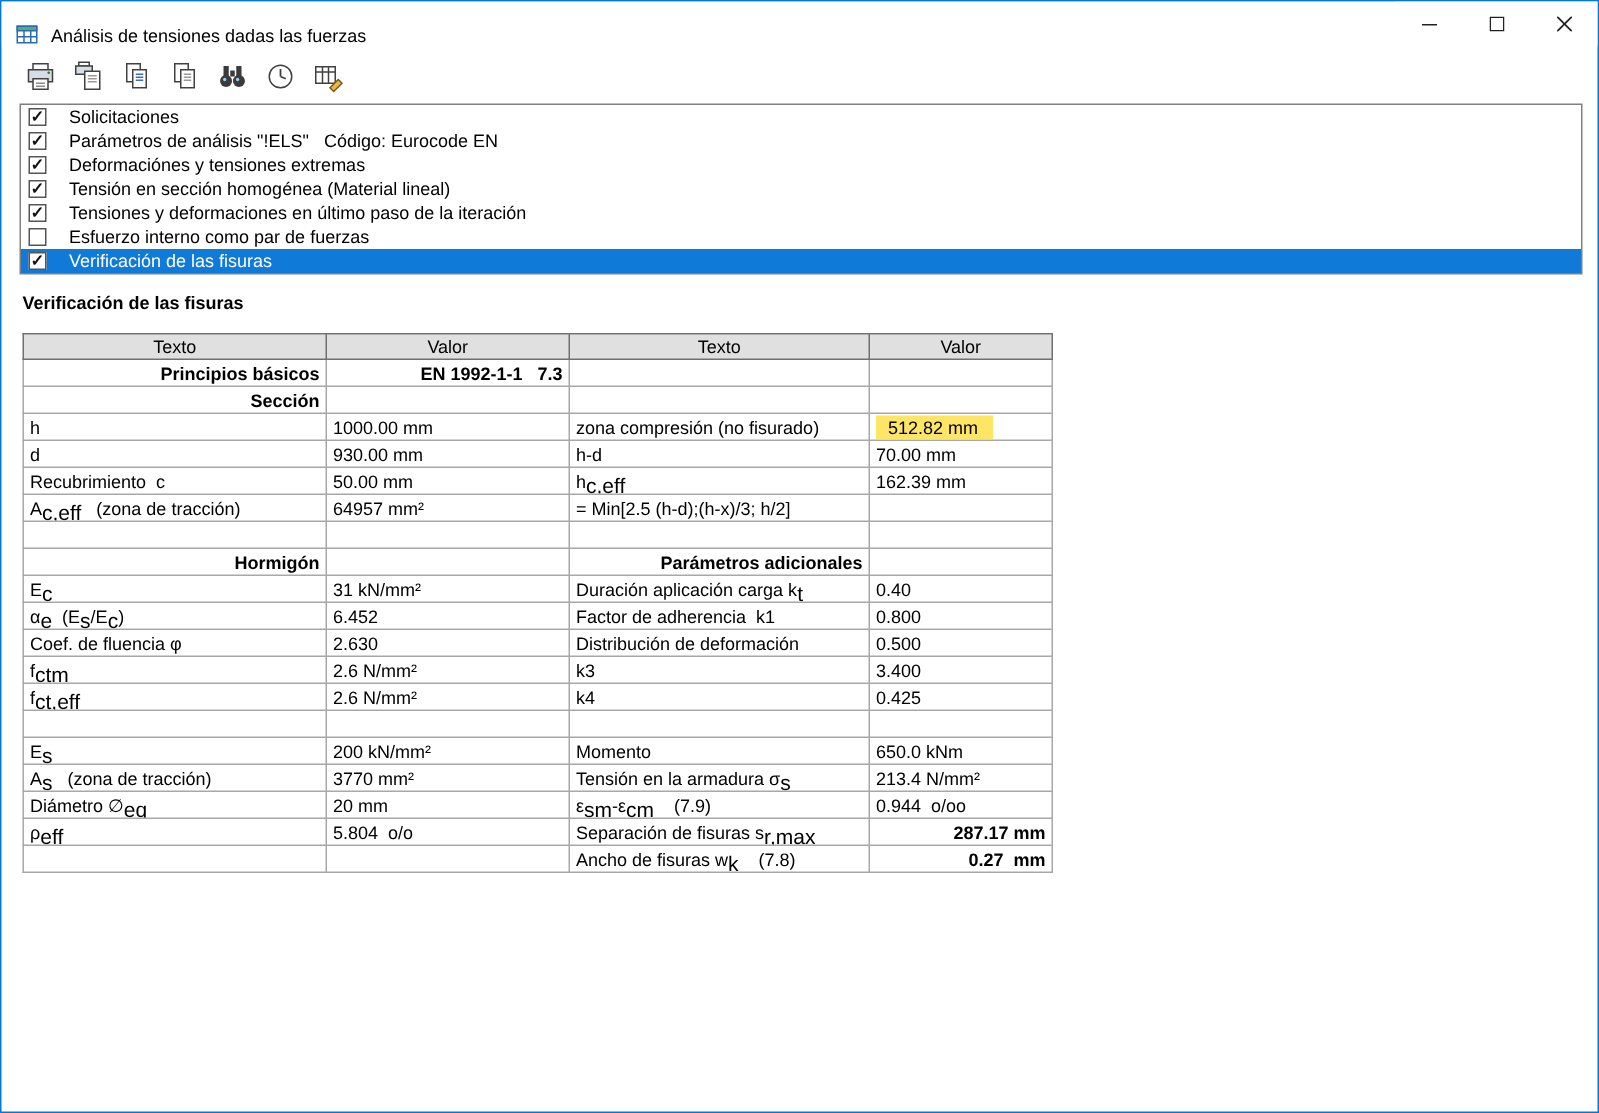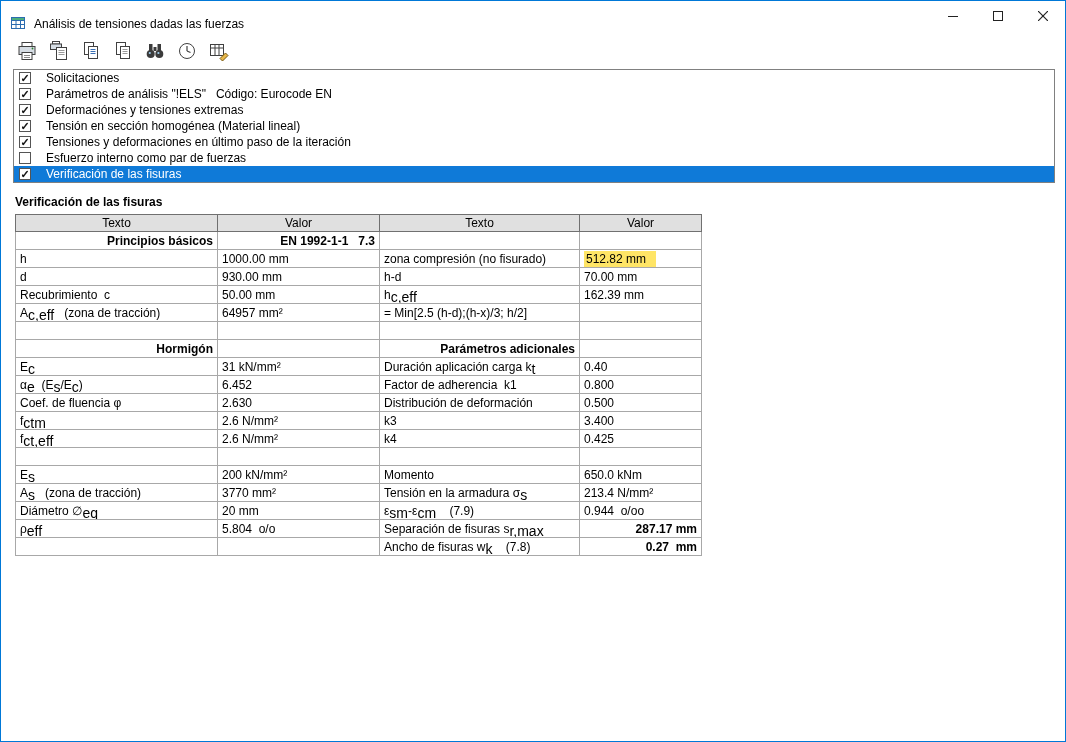--- a/index.html
+++ b/index.html
@@ -45,35 +45,35 @@
     color: #141414; font-size: 11px; line-height: 11px; text-align: center;
     font-weight: bold; flex: none;
   }
   .opt-label { margin-left: 15px; white-space: pre; }
 
   
   .section-title { position: absolute; top: 194px; left: 14px; font-weight: bold; font-size: 12px; }
 
   
   table.results {
-    position: absolute; top: 213px; left: 14px;
+    position: absolute; top: 221px; left: 14px;
     border-collapse: collapse; table-layout: fixed; font-size: 12px;
   }
   table.results th {
     background: #e0e0e0; border: 1px solid #707070; height: 17px;
     font-weight: normal; text-align: center; padding: 0 4px;
   }
   table.results td {
     border: 1px solid #a8a8a8; height: 18px; padding: 0 4px;
     white-space: pre; overflow: hidden; vertical-align: middle;
   }
   table.results td.b { font-weight: bold; text-align: right; }
   sub { font-size: 14px; line-height: 0; }
   .hl {
-    display: inline-block; background: #ffe566; padding: 1px 10px 1px 2px;
+    display: inline-block; background: #ffe566; padding: 1px 10px 1px 8px;
   }
 </style>
 </head>
 <body>
 
 <div class="window">
 
   <div class="titlebar">
     <span class="app-icon">
       <svg viewBox="0 0 16 16" width="16" height="16">
@@ -222,20 +222,26 @@
       </tr>
     </thead>
     <tbody>
         <tr>
           <td class="b">Principios básicos</td>
           <td class="b">EN 1992-1-1   7.3</td>
           <td></td>
           <td></td>
         </tr>
         <tr>
+          <td class="b">Sección</td>
+          <td></td>
+          <td></td>
+          <td></td>
+        </tr>
+        <tr>
           <td>h</td>
           <td>1000.00 mm</td>
           <td>zona compresión (no fisurado)</td>
           <td><span class="hl">512.82 mm</span></td>
         </tr>
         <tr>
           <td>d</td>
           <td>930.00 mm</td>
           <td>h-d</td>
           <td>70.00 mm</td>

